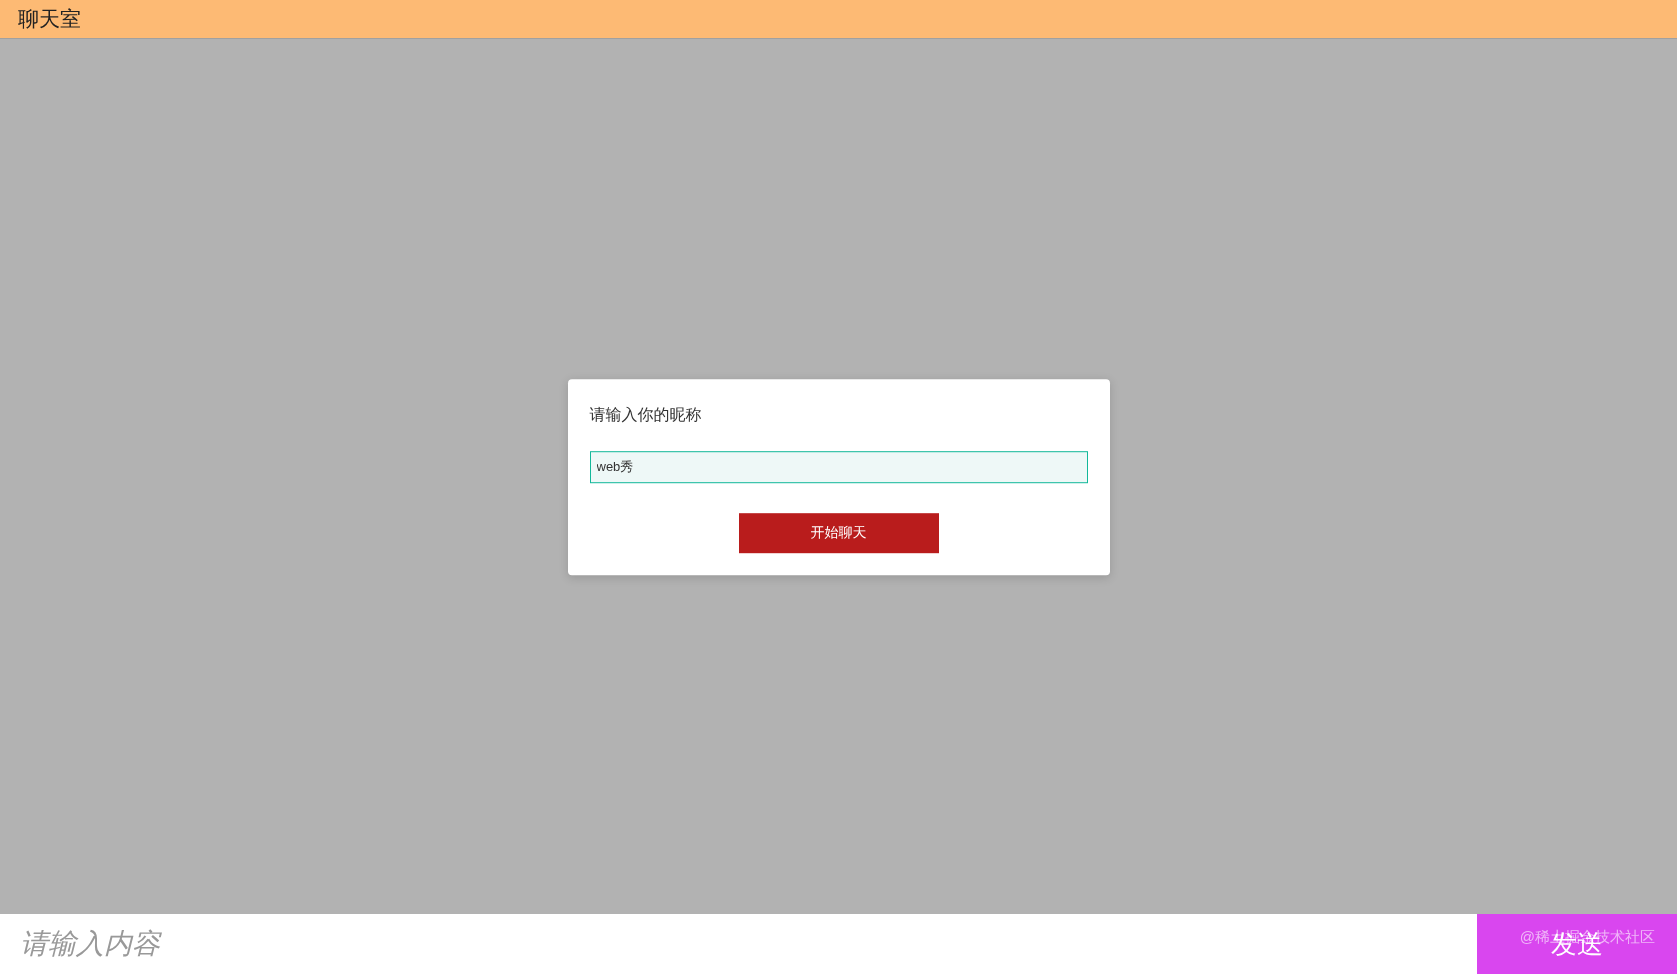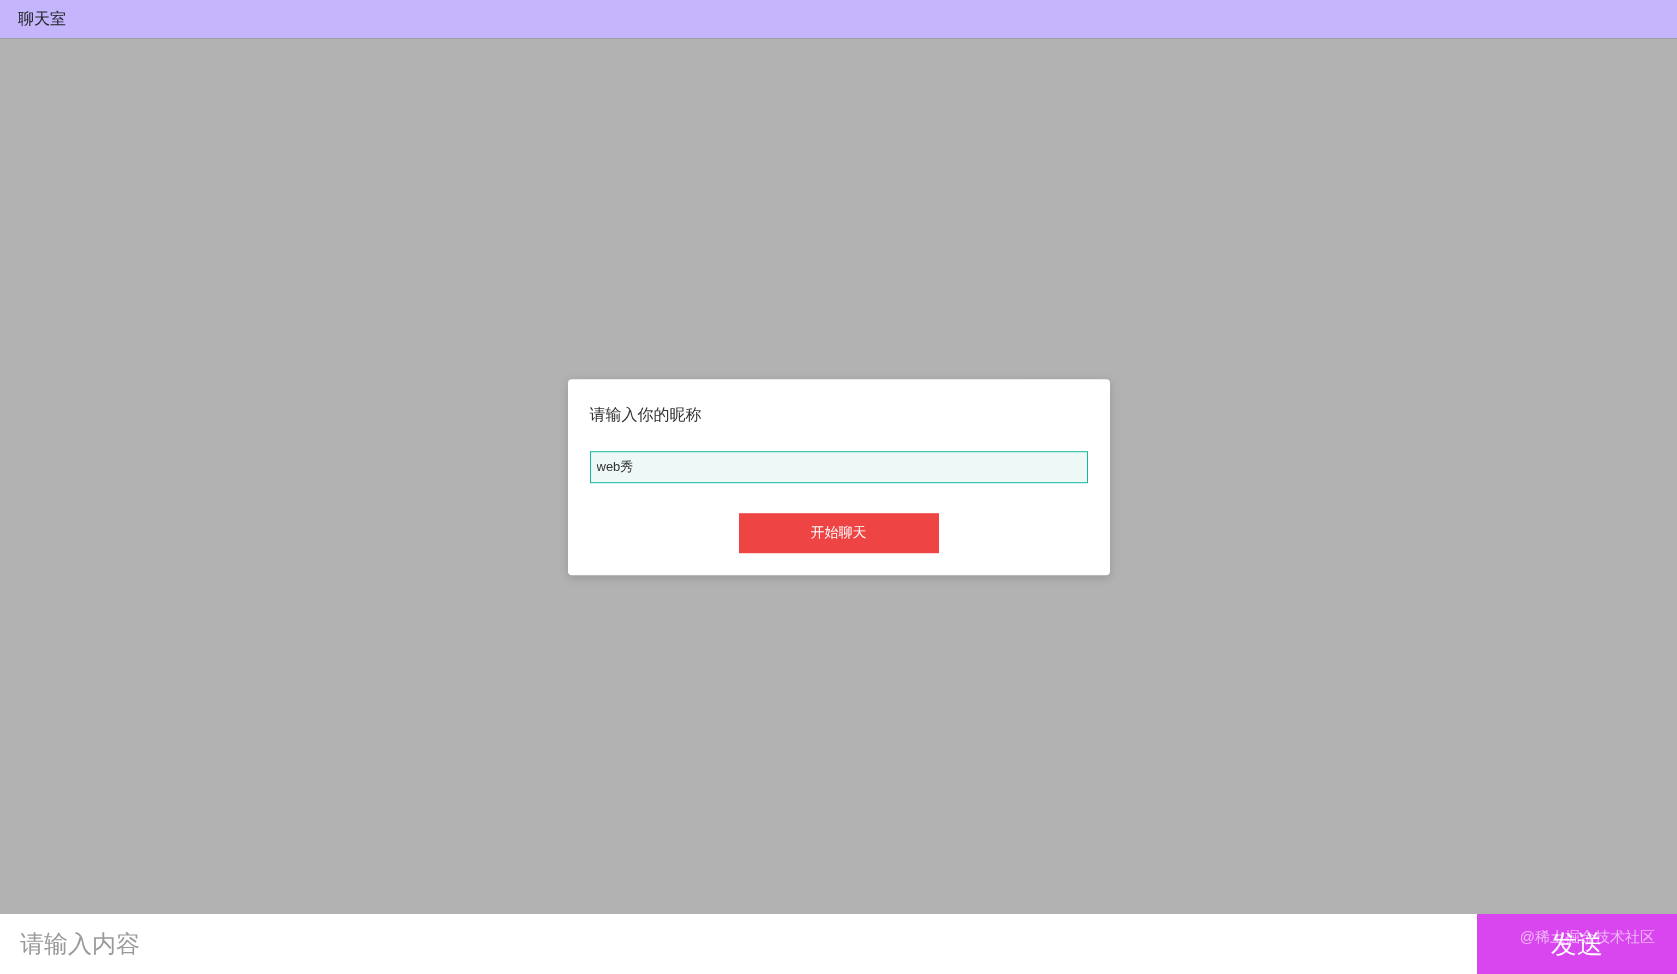--- a/index.html
+++ b/index.html
@@ -16,26 +16,26 @@
       position: relative;
       background: #b2b2b2;
     }
 
     .header {
       position: absolute;
       top: 0;
       left: 0;
       right: 0;
       height: 39px;
-      background: #c4b5fd;
+      background: #fdba74;
       border-bottom: 1px solid #a0a0a0;
       display: flex;
       align-items: center;
       padding-left: 18px;
-      font-size: 16px;
+      font-size: 21px;
       color: #222;
     }
 
     .backdrop {
       position: absolute;
       top: 39px;
       left: 0;
       right: 0;
       bottom: 0;
       background: #b2b2b2;
@@ -69,21 +69,21 @@
       color: #333;
       outline: none;
       margin-bottom: 30px;
     }
 
     .start-chat-btn {
       display: block;
       margin: 0 auto;
       width: 200px;
       height: 40px;
-      background: #ef4444;
+      background: #b91c1c;
       color: #ffffff;
       border: none;
       font-size: 14px;
       cursor: pointer;
     }
 
     .bottom-bar {
       position: absolute;
       bottom: 0;
       left: 0;
@@ -91,22 +91,23 @@
       height: 60px;
       display: flex;
       background: #ffffff;
     }
 
     .message-input {
       flex: 1;
       border: none;
       outline: none;
       padding: 0 20px;
-      font-size: 24px;
+      font-size: 28px;
       color: #444;
+      font-style: italic;
     }
 
     .message-input::placeholder {
       color: #999;
     }
 
     .send-btn {
       width: 200px;
       background: #d946ef;
       color: #ffffff;

